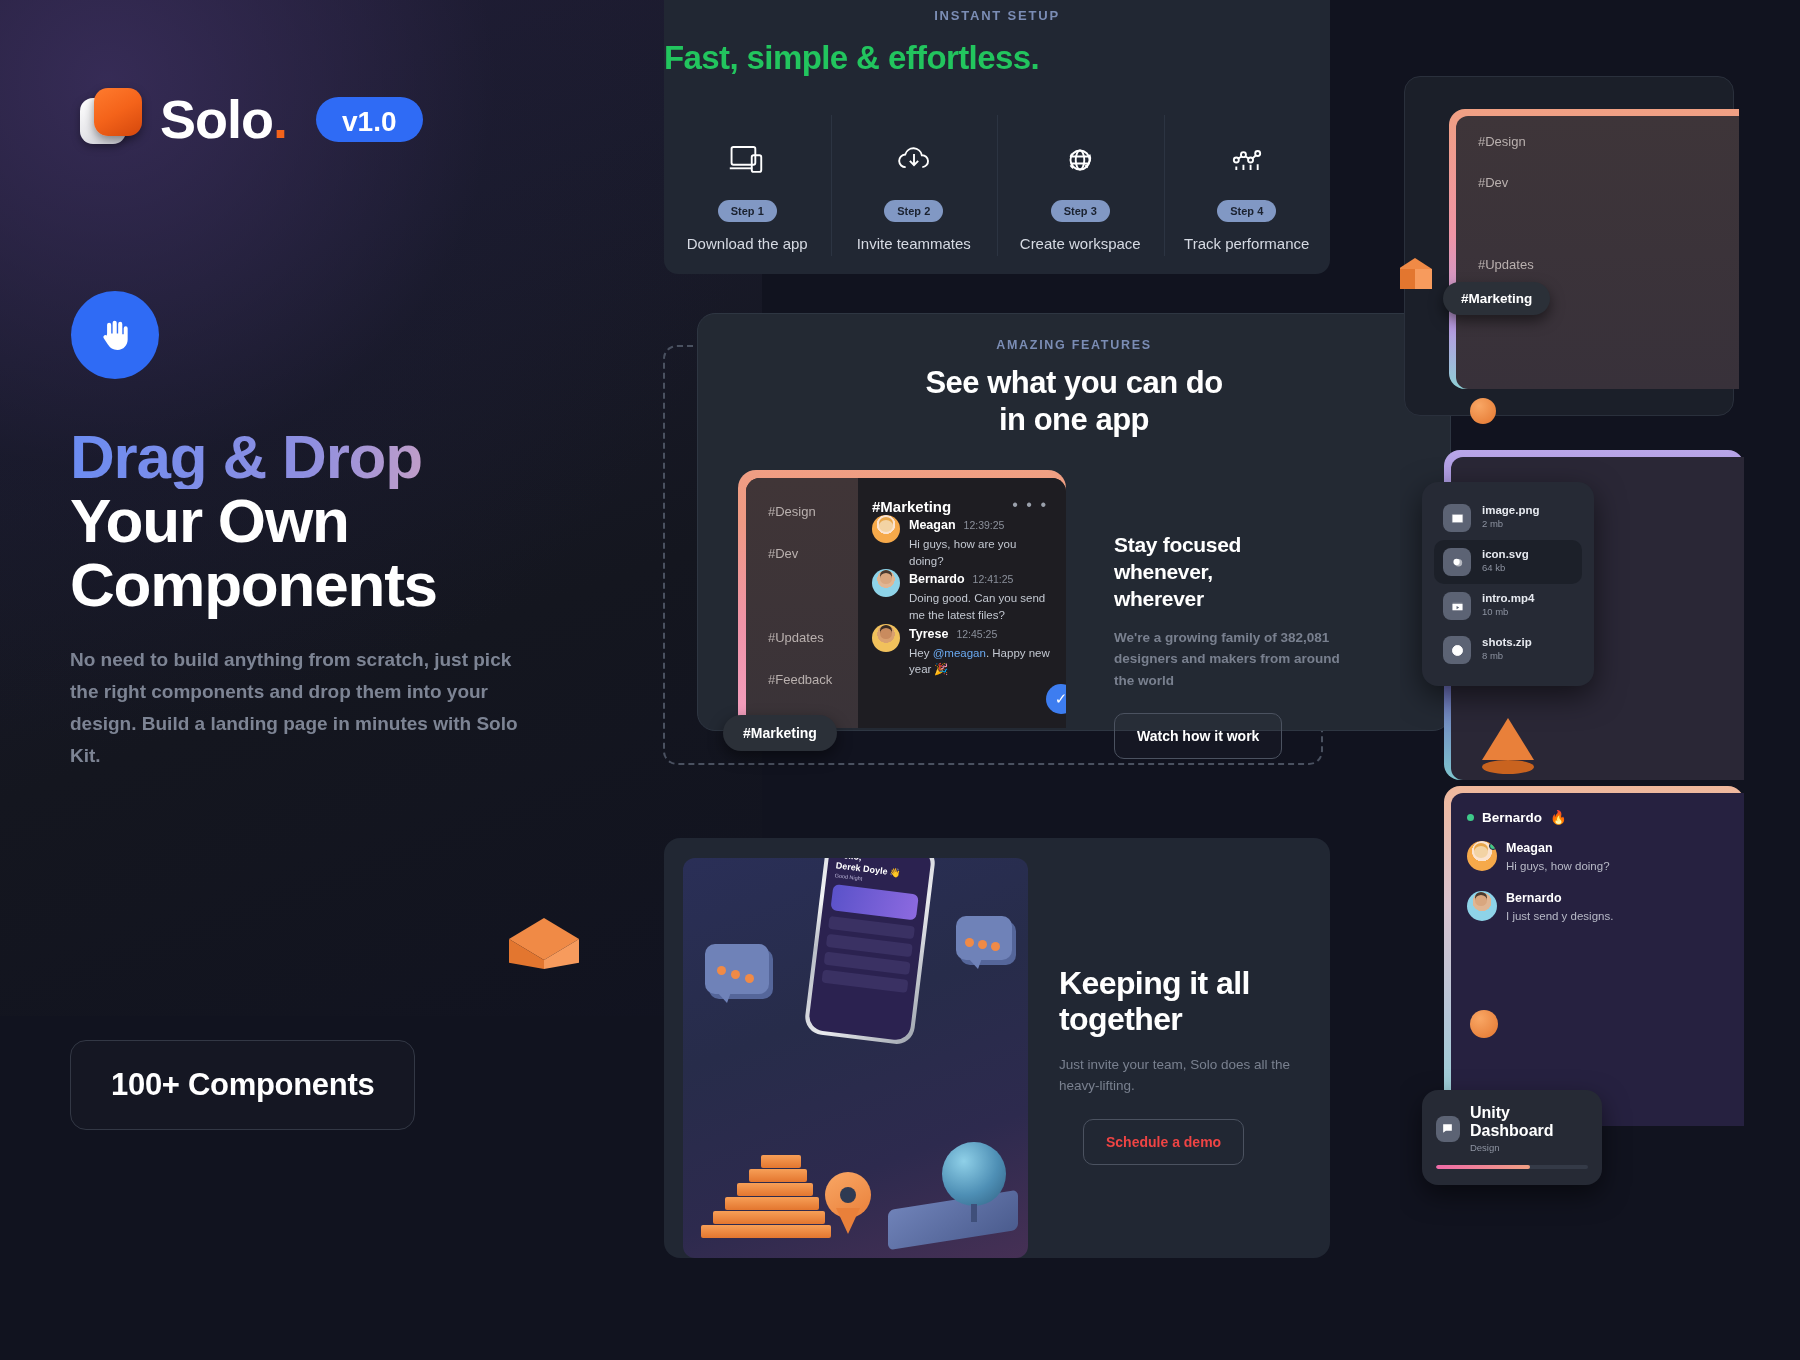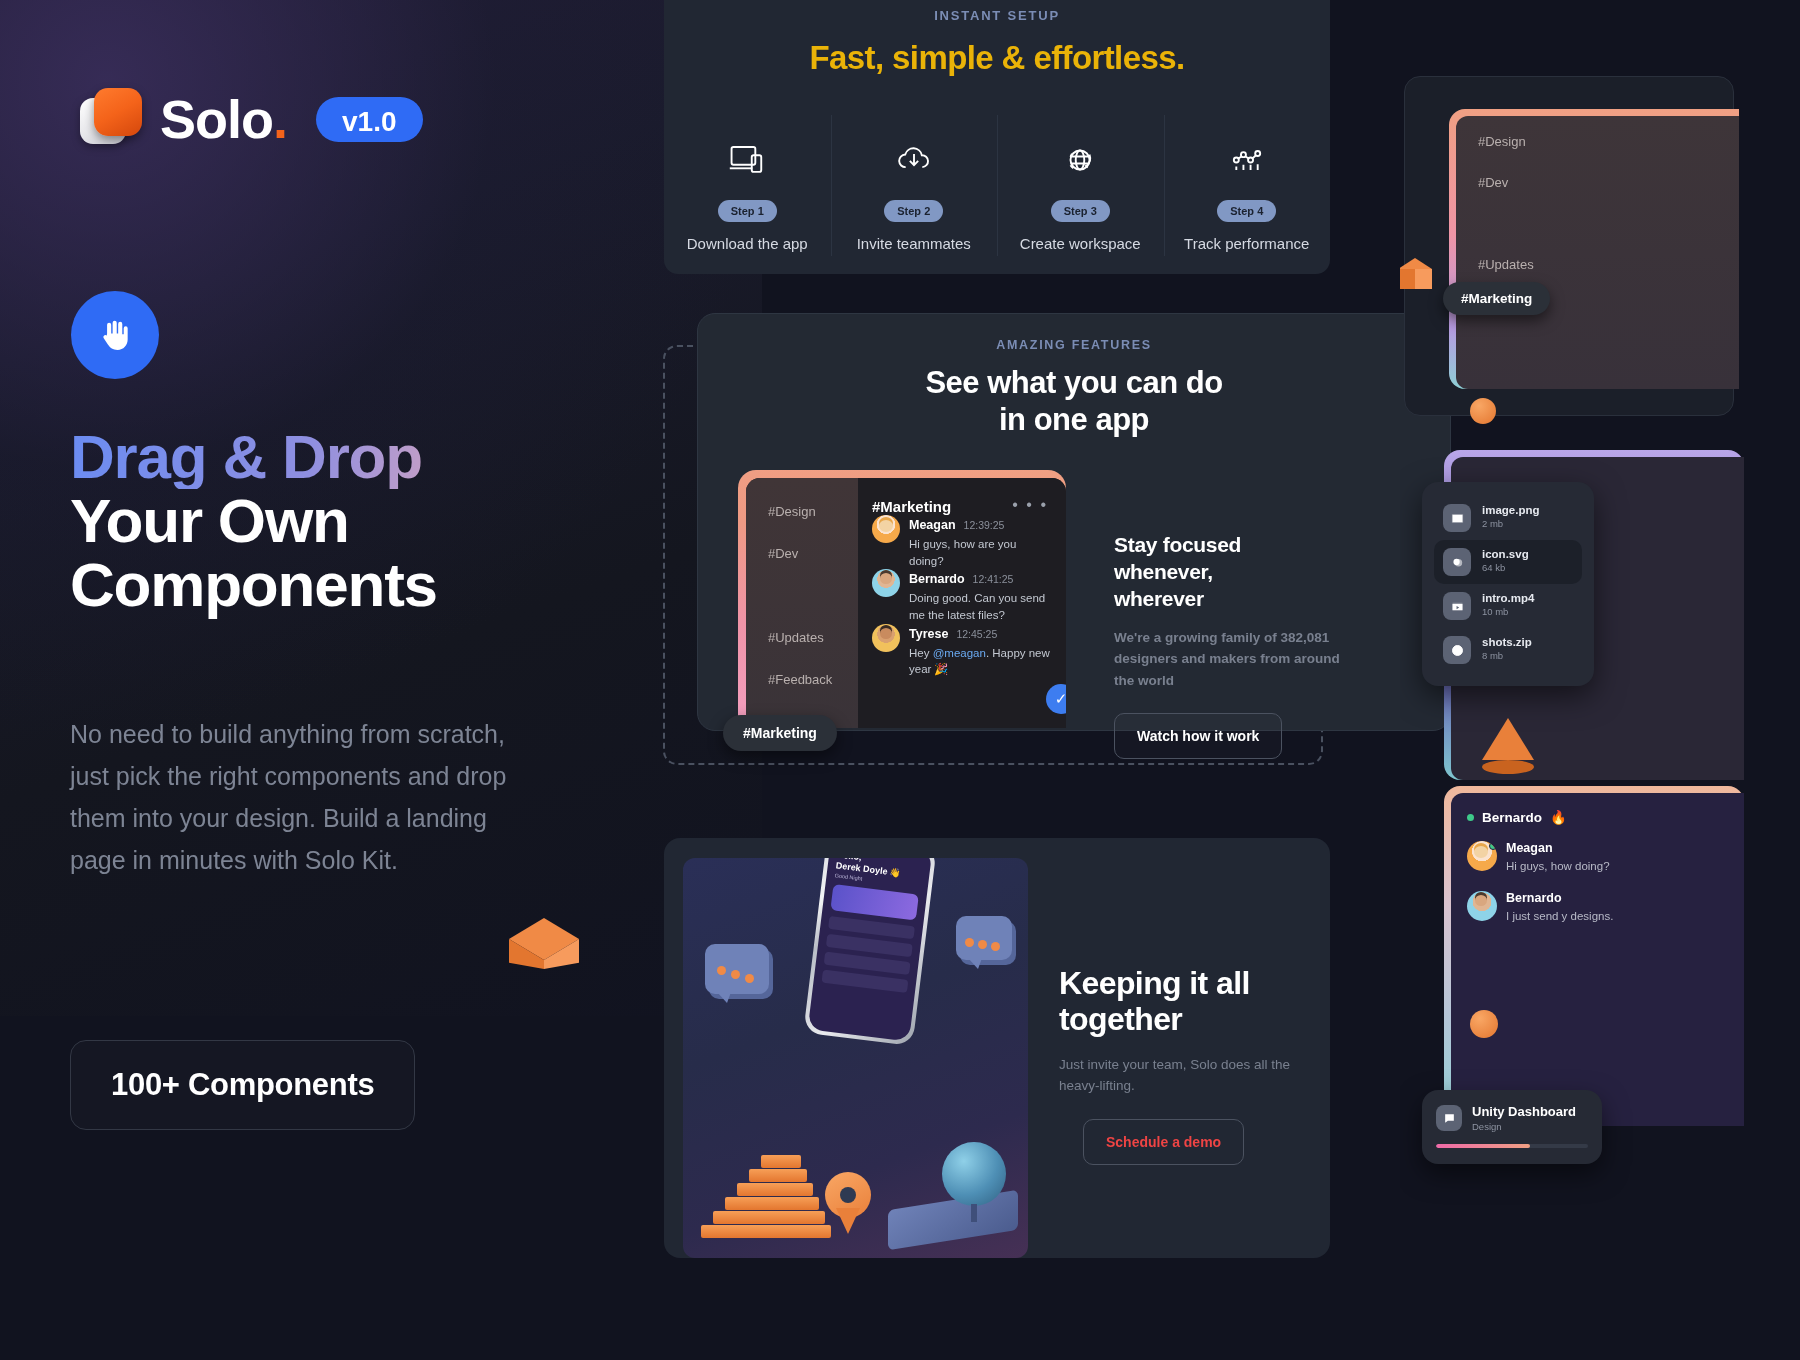--- a/index.html
+++ b/index.html
@@ -42,22 +42,22 @@
     background: #2f6bf5; display:flex; align-items:center; justify-content:center;
   }
   .hand-circle svg { width: 38px; height: 38px; }
 
   .hero-title { position: absolute; left: 70px; top: 425px; width: 600px;
     font-size: 62px; font-weight: 700; line-height: 1.03; letter-spacing: -1.2px; color: #fff; }
   .hero-grad {
     background: linear-gradient(96deg, #6b8cf2 0%, #8f8fe0 40%, #d3a3c0 66%, #a6a9e8 88%, #8f9ef0 100%);
     -webkit-background-clip: text; background-clip: text; color: transparent; display:block;
   }
-  .hero-body { position: absolute; left: 70px; top: 713px; width: 450px;
-    font-size: 25px; line-height: 1.68; color: #7d8494; font-weight: 400; }
+  .hero-body { position: absolute; left: 70px; top: 644px; width: 450px;
+    font-size: 19px; line-height: 1.68; color: #7d8494; font-weight: 700; }
 
   .cube-3d {
     position: absolute; left: 509px; top: 918px; width: 70px; height: 72px;
   }
   .cube-3d .top { position:absolute; left:0; top:0; width:0;height:0;
     border-left:35px solid transparent; border-right:35px solid transparent; border-bottom:21px solid #f08a46; }
   .cube-3d .top2 { position:absolute; left:0; top:21px; width:0;height:0;
     border-left:35px solid transparent; border-right:35px solid transparent; border-top:21px solid #f08a46; }
   .cube-3d .lf { position:absolute; left:0; top:21px; width:35px; height:30px; background:#e3762f;
     clip-path: polygon(0 0, 100% 21px, 100% 100%, 0 79%); }
@@ -68,21 +68,21 @@
     position: absolute; left: 70px; top: 1040px; padding: 26px 40px;
     border: 1px solid #333845; border-radius: 16px; background: rgba(255,255,255,.02);
     color: #fff; font-size: 31px; font-weight: 700; letter-spacing: -.3px;
   }
 
   
   .card { background: #212733; border-radius: 16px; }
   .card-setup { position: absolute; left: 664px; top: -22px; width: 666px; height: 296px;
     border-radius: 0 0 14px 14px; padding-top: 30px; }
   .eyebrow { text-align:center; color:#7b8db5; font-size: 13px; font-weight: 700; letter-spacing: 1.8px; }
-  .setup-h2 { text-align:center; color:#eab308; font-size: 33px; font-weight: 700; margin-top: 16px; letter-spacing:-.6px; }
+  .setup-h2 { text-align:left; color:#22c55e; font-size: 33px; font-weight: 700; margin-top: 16px; letter-spacing:-.6px; }
   .steps { display:flex; margin-top: 38px; }
   .step { flex:1; text-align:center; padding: 22px 4px 10px; position:relative; }
   .step + .step::before { content:""; position:absolute; left:0; top:0; bottom:6px; width:1px; background:#2c3442; }
   .step-icon { height: 46px; display:flex; align-items:center; justify-content:center; }
   .step-icon svg { stroke:#fff; fill:none; stroke-width:1.6; }
   .step-pill { display:inline-block; margin-top: 17px; background:#8198c4; color:#1b2230;
     font-size: 11px; font-weight: 700; border-radius: 11px; padding: 5px 13px; }
   .step-label { margin-top: 13px; color:#d6dae3; font-size: 15px; }
 
   
@@ -218,21 +218,21 @@
   .rp-n { color:#fff; font-size:12.5px; font-weight:700; }
   .rp-t { color:#b8bac7; font-size:11.5px; line-height:1.45; margin-top:3px; }
   .rp-ball2 { position:absolute; left:70px; top:1010px; width:28px;height:28px;border-radius:50%;
     background: radial-gradient(circle at 35% 30%, #f9a765, #e3762f); }
 
   .rp-unity { left: 22px; top: 1090px; width: 180px; padding: 14px 14px 16px;
     background:#262a35; box-shadow:0 10px 26px rgba(0,0,0,.5); }
   .unity-row { display:flex; align-items:center; gap:10px; }
   .unity-ic { width:26px;height:26px;border-radius:8px;background:#5c6374;display:flex;align-items:center;justify-content:center; }
   .unity-ic svg{width:13px;height:13px;fill:#fff;}
-  .unity-n { color:#fff; font-size:13px; font-weight:700; }
+  .unity-n { color:#fff; font-size:16px; font-weight:700; }
   .unity-s { color:#8d93a1; font-size:9.5px; margin-top:2px; }
   .unity-bar { margin-top: 12px; height:4px; border-radius:3px; background:#343a47; overflow:hidden; }
   .unity-fill { height:100%; width:62%; border-radius:3px; background: linear-gradient(90deg,#ef6aa8,#f0a083); }
 </style>
 </head>
 <body>
 
 <div class="stage">
 
   <div class="left-panel">

